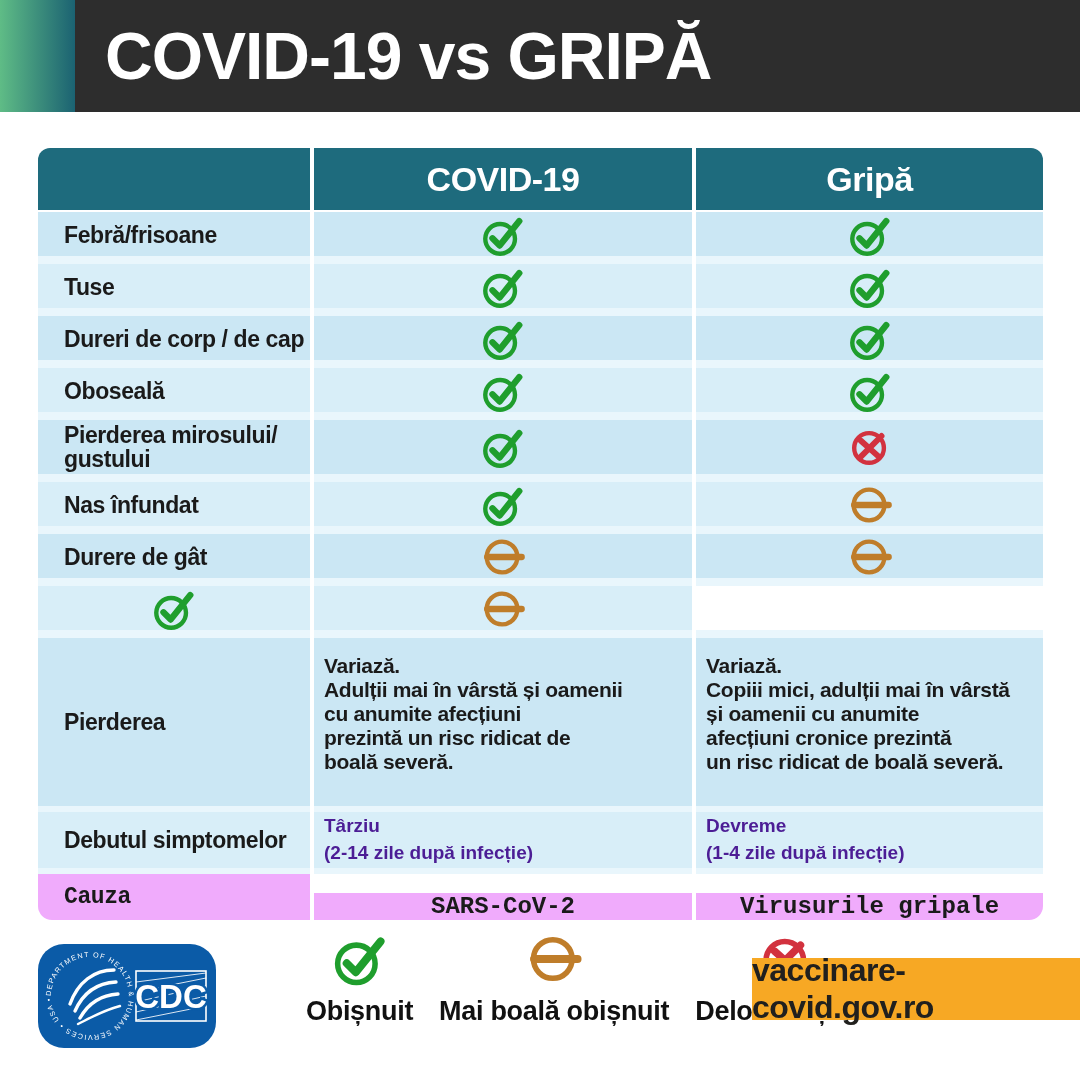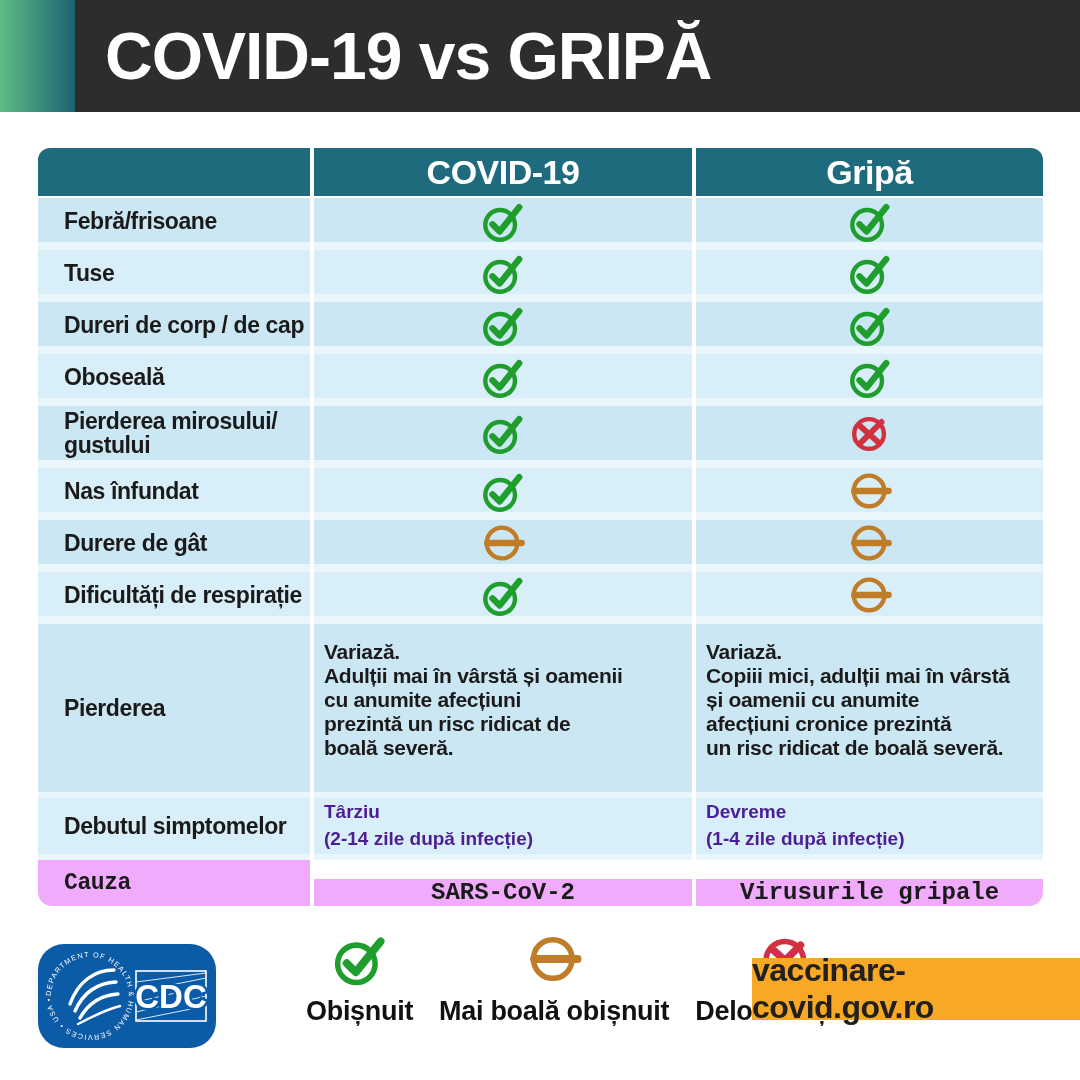--- a/index.html
+++ b/index.html
@@ -9,21 +9,21 @@
   
   .banner{position:absolute;left:0;top:0;width:1080px;height:112px;background:#2d2d2d;}
   .banner-stripe{position:absolute;left:0;top:0;width:75px;height:112px;
         background:linear-gradient(90deg,#5fbc86 0%,#1b6272 100%);}
   .banner-title{position:absolute;left:105px;top:0;height:112px;display:flex;align-items:center;
         color:#ffffff;font-size:66px;font-weight:700;letter-spacing:-1px;white-space:nowrap;}
 
   
   .table{position:absolute;left:38px;top:148px;width:1005px;}
   .grid3{display:grid;grid-template-columns:272px 378px 347px;column-gap:4px;}
-  .t-head{height:48px;margin-bottom:2px;}
+  .t-head{height:62px;margin-bottom:2px;}
   .t-head .cell{background:#1e6b7d;display:flex;align-items:center;justify-content:center;
         color:#fff;font-size:34px;font-weight:700;letter-spacing:-0.5px;}
   .t-head .cell:first-child{border-radius:12px 0 0 0;}
   .t-head .cell:last-child{border-radius:0 12px 0 0;}
 
   .t-row{height:44px;}
   .t-row.tall{height:54px;}
   .t-row .cell{background:#cbe7f4;}
   .t-row.even .cell{background:#d8eef8;}
   .t-sep{height:8px;}
@@ -214,21 +214,20 @@
     <path d="M7.5 24 H43.5" fill="none" stroke="#bf7d2a" stroke-width="6.6" stroke-linecap="round"></path>
   </svg>
 </div>
   </div>
 <div class="t-sep grid3">
           <div></div>
           <div></div>
           <div></div>
         </div>
   <div class="t-row grid3 even">
-    <div class="cell label">Dificultăți de respirație</div>
     <div class="cell icon-cell cell-covid">
   <svg class="icn" viewBox="0 0 48 48">
     <circle cx="21" cy="28" r="15.5" fill="none" stroke="#1f9e2d" stroke-width="4.6"></circle>
     <path d="M13 27.5 L20.5 35 L41 9.5" fill="none" stroke="#1f9e2d" stroke-width="6.6" stroke-linecap="round" stroke-linejoin="round"></path>
   </svg>
 </div>
     <div class="cell icon-cell cell-flu">
   <svg class="icn" viewBox="0 0 48 48">
     <circle cx="23" cy="24" r="16" fill="none" stroke="#bf7d2a" stroke-width="4.6"></circle>
     <path d="M7.5 24 H43.5" fill="none" stroke="#bf7d2a" stroke-width="6.6" stroke-linecap="round"></path>

